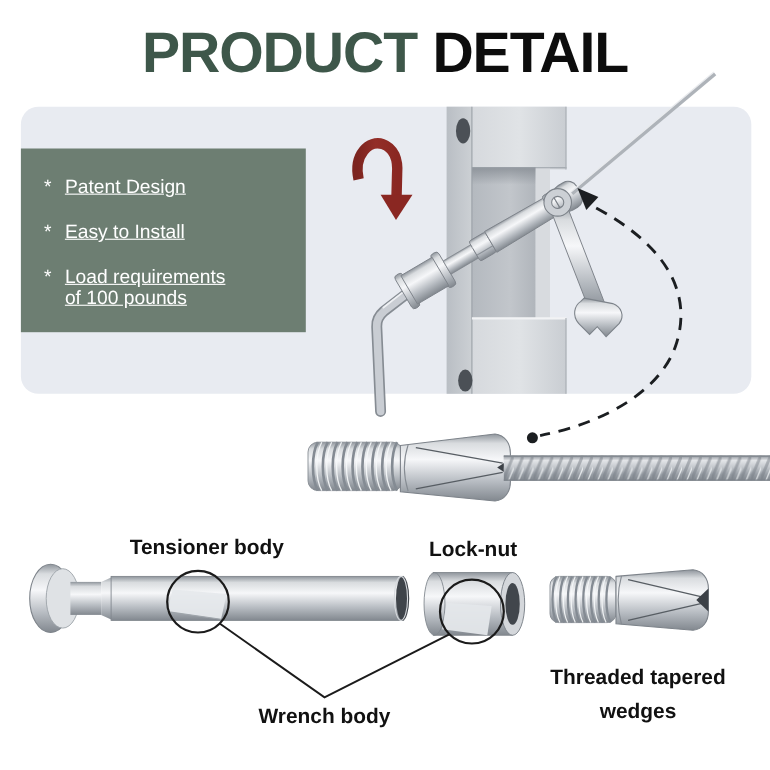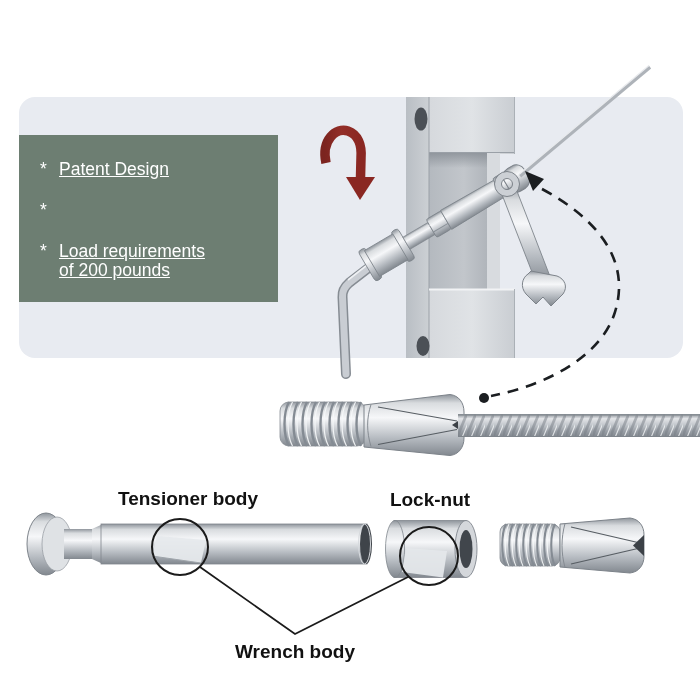--- a/index.html
+++ b/index.html
@@ -27,34 +27,36 @@
   .r1{stroke:#848b93;stroke-width:2.4;fill:none;}
   .r1h{stroke:#f6f8fa;stroke-width:1.2;fill:none;opacity:.9;}
   .r2{stroke:#848b93;stroke-width:2.1;fill:none;}
   .r2h{stroke:#f6f8fa;stroke-width:1.1;fill:none;opacity:.9;}
 </style>
 </head>
 <body>
 
 <div class="stage">
 
+  <h1 class="title"><span class="t-green">PRODUCT</span><span class="t-black">DETAIL</span></h1>
 
   <div class="panel"></div>
 
   <div class="features">
     <div class="feat">
       <span class="star">*</span>
       <span class="ftext">Patent Design</span>
     </div>
     <div class="feat">
       <span class="star">*</span>
+      <span class="ftext">Easy to Install</span>
     </div>
     <div class="feat">
       <span class="star">*</span>
-      <span class="ftext">Load requirements of 200 pounds</span>
+      <span class="ftext">Load requirements of 100 pounds</span>
     </div>
   </div>
 
   <svg class="art" width="700" height="700" viewBox="0 0 700 700">
     <defs>
       <linearGradient id="mh" x1="0" y1="0" x2="0" y2="1">
         <stop offset="0" stop-color="#8f959c"></stop>
         <stop offset="0.14" stop-color="#d9dcdf"></stop>
         <stop offset="0.38" stop-color="#f6f7f9"></stop>
         <stop offset="0.72" stop-color="#b5bac0"></stop>
@@ -236,14 +238,15 @@
     <g>
       <circle cx="180" cy="547" r="28" fill="none" stroke="#1b1b1b" stroke-width="2"></circle>
       <circle cx="429" cy="556" r="29" fill="none" stroke="#1b1b1b" stroke-width="2"></circle>
       <path d="M 200 567 L 295 634 L 408 577" fill="none" stroke="#1b1b1b" stroke-width="1.8"></path>
     </g>
   </svg>
 
   <div class="plabel lbl-tbody">Tensioner body</div>
   <div class="plabel lbl-nut">Lock-nut</div>
   <div class="plabel lbl-wslot">Wrench body</div>
+  <div class="plabel lbl-wedge">Threaded tapered wedges</div>
 
 </div>
 
 </body></html>

